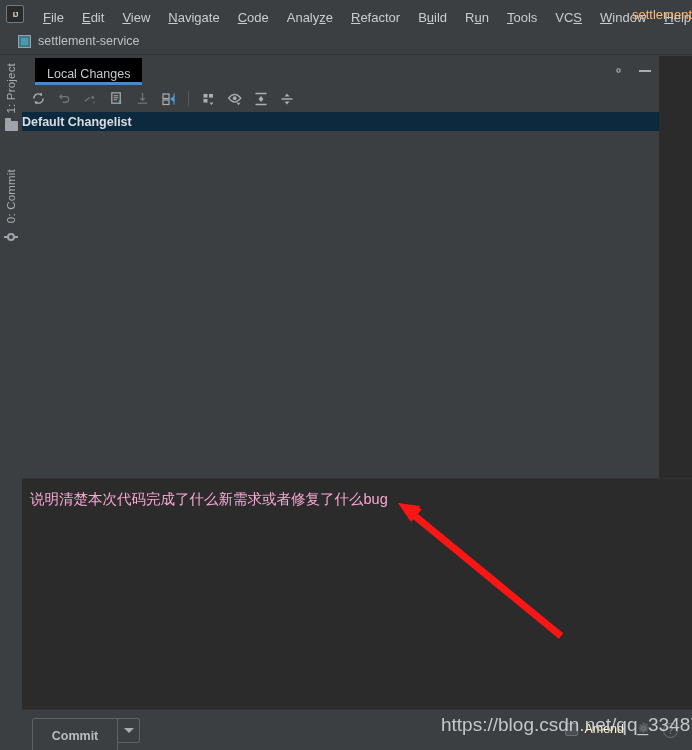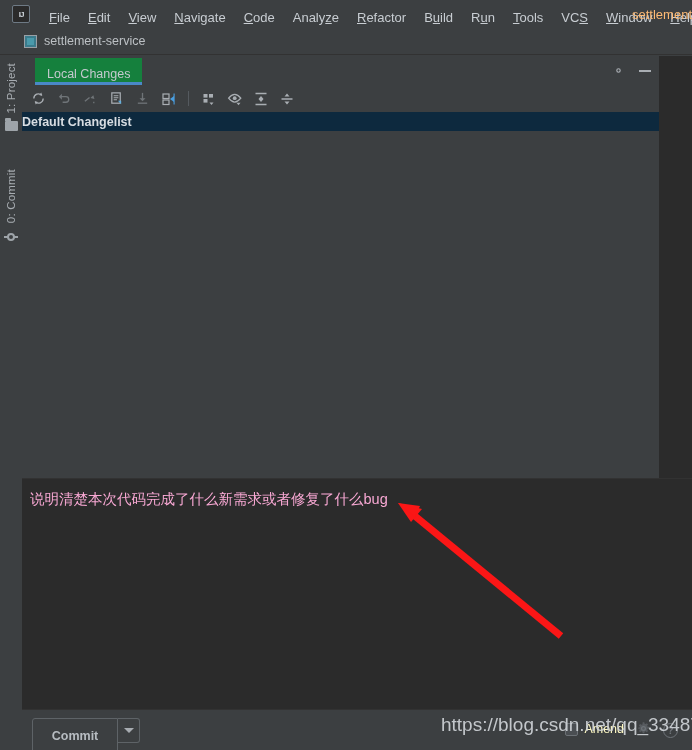--- a/index.html
+++ b/index.html
@@ -17,21 +17,21 @@
     position: relative;
     -webkit-font-smoothing: antialiased;
   }
 
   
   .menubar {
     height: 28px;
     background: #3c3f41;
     display: flex;
     align-items: center;
-    padding-left: 12px;
+    padding-left: 6px;
     box-sizing: border-box;
     position: relative;
   }
   .ij-logo {
     width: 16px; height: 16px;
     border: 1px solid #6e7a85;
     border-radius: 2px;
     background: #2b2b2b;
     display: flex; align-items: center; justify-content: center;
     font-size: 8px;
@@ -63,21 +63,21 @@
     overflow: hidden;
     white-space: nowrap;
   }
 
   
   .crumbbar {
     height: 27px;
     background: #3c3f41;
     display: flex;
     align-items: center;
-    padding-left: 24px;
+    padding-left: 18px;
     box-sizing: border-box;
     border-bottom: 1px solid #323232;
   }
   .proj-icon {
     width: 13px; height: 13px;
     border: 1px solid #9aa0a6;
     background: #3b7b8c;
     margin-right: 7px;
     box-sizing: border-box;
     position: relative;
@@ -180,21 +180,21 @@
   .tab {
     margin-left: 13px;
     padding: 4px 12px 0 12px;
     height: 27px;
     box-sizing: border-box;
     display: flex;
     align-items: center;
     font-size: 12.5px;
     color: #c4c9ce;
     position: relative;
-    background: #15803d;
+    background: #000000;
   }
   .tab.active::after {
     content: "";
     position: absolute;
     left: 0; right: 0; bottom: 0;
     height: 3px;
     background: #4a88c7;
   }
   .tabrow-actions {
     position: absolute;

